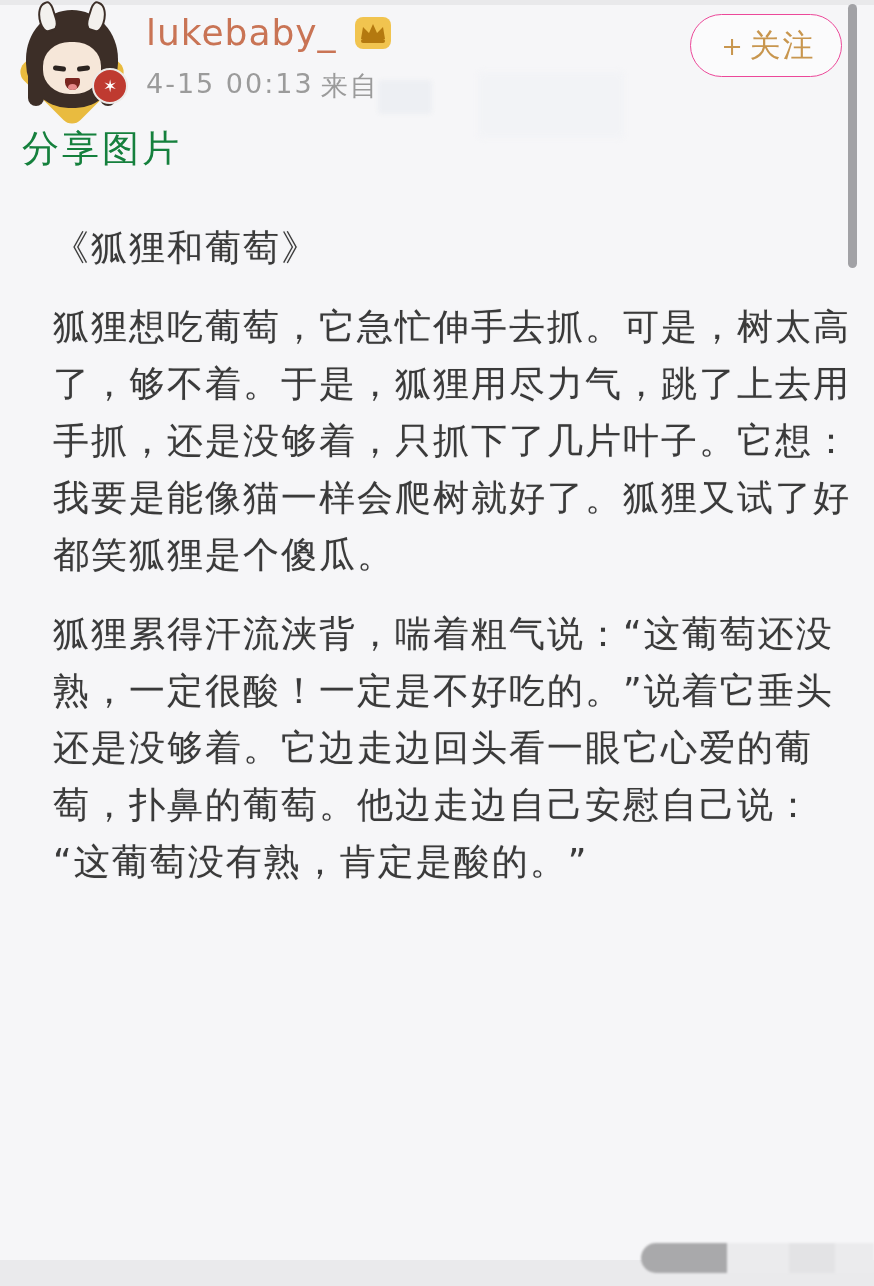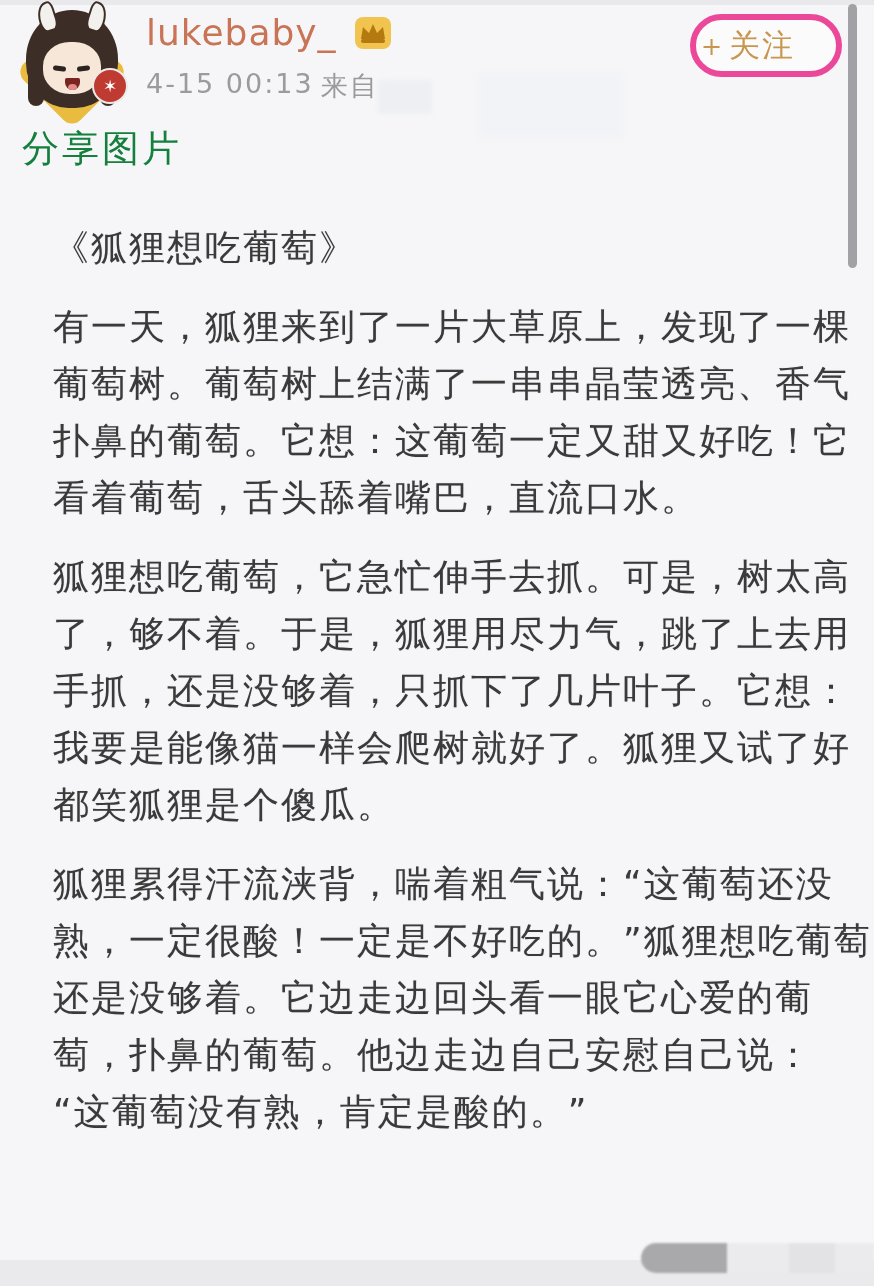--- a/index.html
+++ b/index.html
@@ -41,22 +41,22 @@
   .crown { width:40px; height:36px; display:inline-block; }
 
   .meta-row { position:absolute; left:146px; top:68px; font-size:27px; color:#9b9b9b;
     letter-spacing:2px; display:flex; gap:7px; }
   .censor-a { position:absolute; left:378px; top:80px; width:54px; height:34px;
     background:#edeff3; border-radius:4px; filter:blur(2px); }
   .censor-b { position:absolute; left:478px; top:72px; width:146px; height:66px;
     background:#f2f3f6; border-radius:4px; filter:blur(3px); }
 
   .follow-btn { position:absolute; left:690px; top:14px; width:152px; height:63px;
-    border:6px solid #ec4899; border-radius:32px; background:rgba(255,255,255,0.55);
-    color:#c8964e; font-size:31px; display:flex; align-items:center; justify-content:flex-start;
+    border:1px solid #ec4899; border-radius:32px; background:rgba(255,255,255,0.55);
+    color:#c8964e; font-size:31px; display:flex; align-items:center; justify-content:center;
     letter-spacing:2px; cursor:pointer; }
 
   
   .share-text { position:absolute; left:22px; top:124px; font-size:37px; color:#15803d;
     letter-spacing:3px; }
   .story { position:absolute; left:53px; top:219px; width:812px; color:#3a3a3a;
     font-size:36px; letter-spacing:2px; text-shadow:0 0 1px rgba(60,60,60,0.25); }
   .para { margin-bottom:22px; }
   .line { height:57px; line-height:57px; white-space:nowrap; }
 
@@ -112,38 +112,32 @@
   <div class="censor-b"></div>
 
   <div class="follow-btn">
     <span>＋关注</span>
   </div>
 
   <div class="share-text">分享图片</div>
 
   <div class="story">
     <div class="para">
-      <div class="line">《狐狸想吃葡萄》</div>
-    </div>
-    <div class="para">
-      <div class="line">有一天，狐狸来到了一片大草原上，发现了一棵</div>
-      <div class="line">葡萄树。葡萄树上结满了一串串晶莹透亮、香气</div>
-      <div class="line">扑鼻的葡萄。它想：这葡萄一定又甜又好吃！它</div>
-      <div class="line">看着葡萄，舌头舔着嘴巴，直流口水。</div>
+      <div class="line">《狐狸和葡萄》</div>
     </div>
     <div class="para">
       <div class="line">狐狸想吃葡萄，它急忙伸手去抓。可是，树太高</div>
       <div class="line">了，够不着。于是，狐狸用尽力气，跳了上去用</div>
       <div class="line">手抓，还是没够着，只抓下了几片叶子。它想：</div>
       <div class="line">我要是能像猫一样会爬树就好了。狐狸又试了好</div>
       <div class="line">都笑狐狸是个傻瓜。</div>
     </div>
     <div class="para">
       <div class="line">狐狸累得汗流浃背，喘着粗气说：“这葡萄还没</div>
-      <div class="line">熟，一定很酸！一定是不好吃的。”狐狸想吃葡萄</div>
+      <div class="line">熟，一定很酸！一定是不好吃的。”说着它垂头</div>
       <div class="line">还是没够着。它边走边回头看一眼它心爱的葡</div>
       <div class="line">萄，扑鼻的葡萄。他边走边自己安慰自己说：</div>
       <div class="line">“这葡萄没有熟，肯定是酸的。”</div>
     </div>
   </div>
 
   <div class="scrollbar-thumb"></div>
   <div class="bottom-band"></div>
   <div class="watermark">
     <div class="wm-1"></div>

